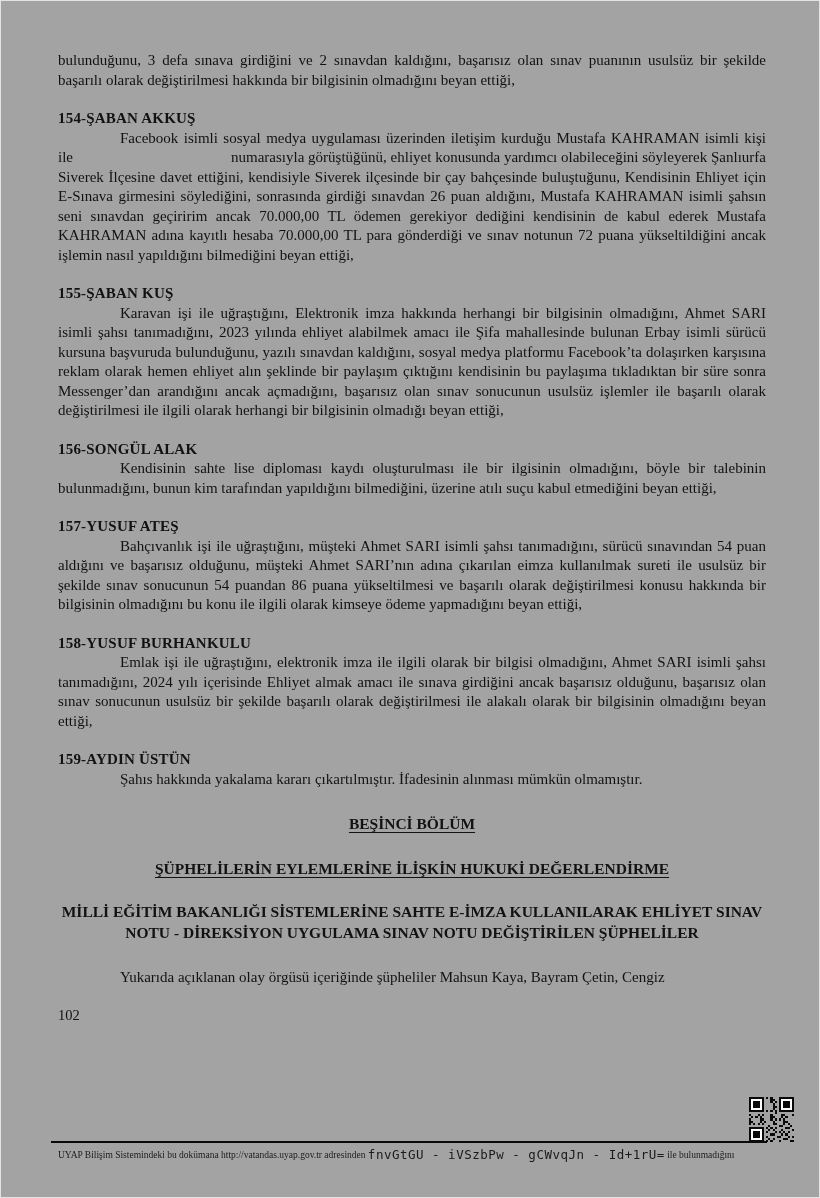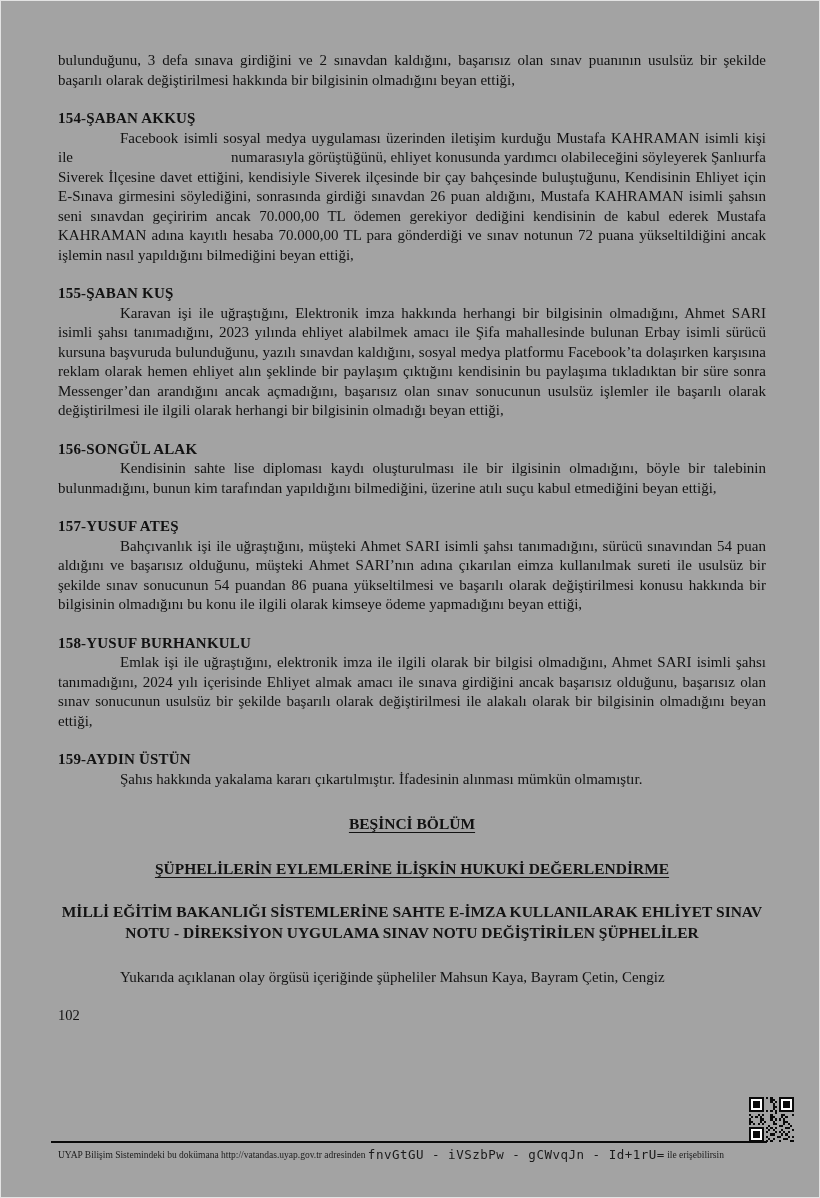--- a/index.html
+++ b/index.html
@@ -236,14 +236,14 @@
         <rect x="15" y="1" width="5" height="5" fill="#fff"></rect>
         <rect x="16" y="2" width="3" height="3" fill="#0a0a0a"></rect>
         <rect x="0" y="14" width="7" height="7" fill="#0a0a0a"></rect>
         <rect x="1" y="15" width="5" height="5" fill="#fff"></rect>
         <rect x="2" y="16" width="3" height="3" fill="#0a0a0a"></rect>
       </svg>
   </div>
 
   <div class="footer-rule"></div>
 
-  <div class="footer-text"><span>UYAP Bilişim Sistemindeki bu dokümana http://vatandas.uyap.gov.tr adresinden</span> <span class="footer-code">fnvGtGU - iVSzbPw - gCWvqJn - Id+1rU=</span> <span>ile erişebilirsin</span></div>
+  <div class="footer-text"><span>UYAP Bilişim Sistemindeki bu dokümana http://vatandas.uyap.gov.tr adresinden</span> <span class="footer-code">fnvGtGU - iVSzbPw - gCWvqJn - Id+1rU=</span> <span>ile bulunmadığını</span></div>
 </div>
 
 </body></html>

